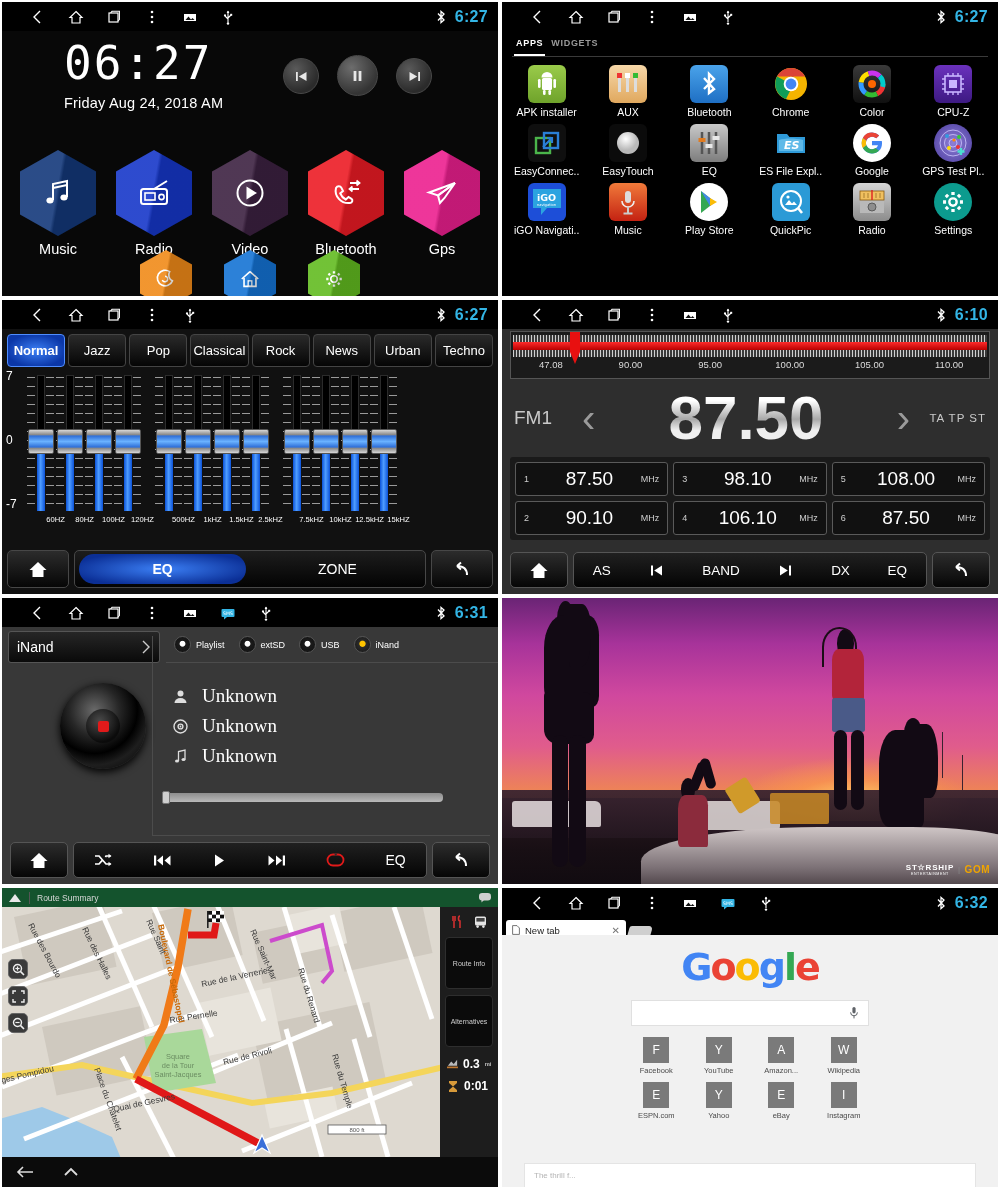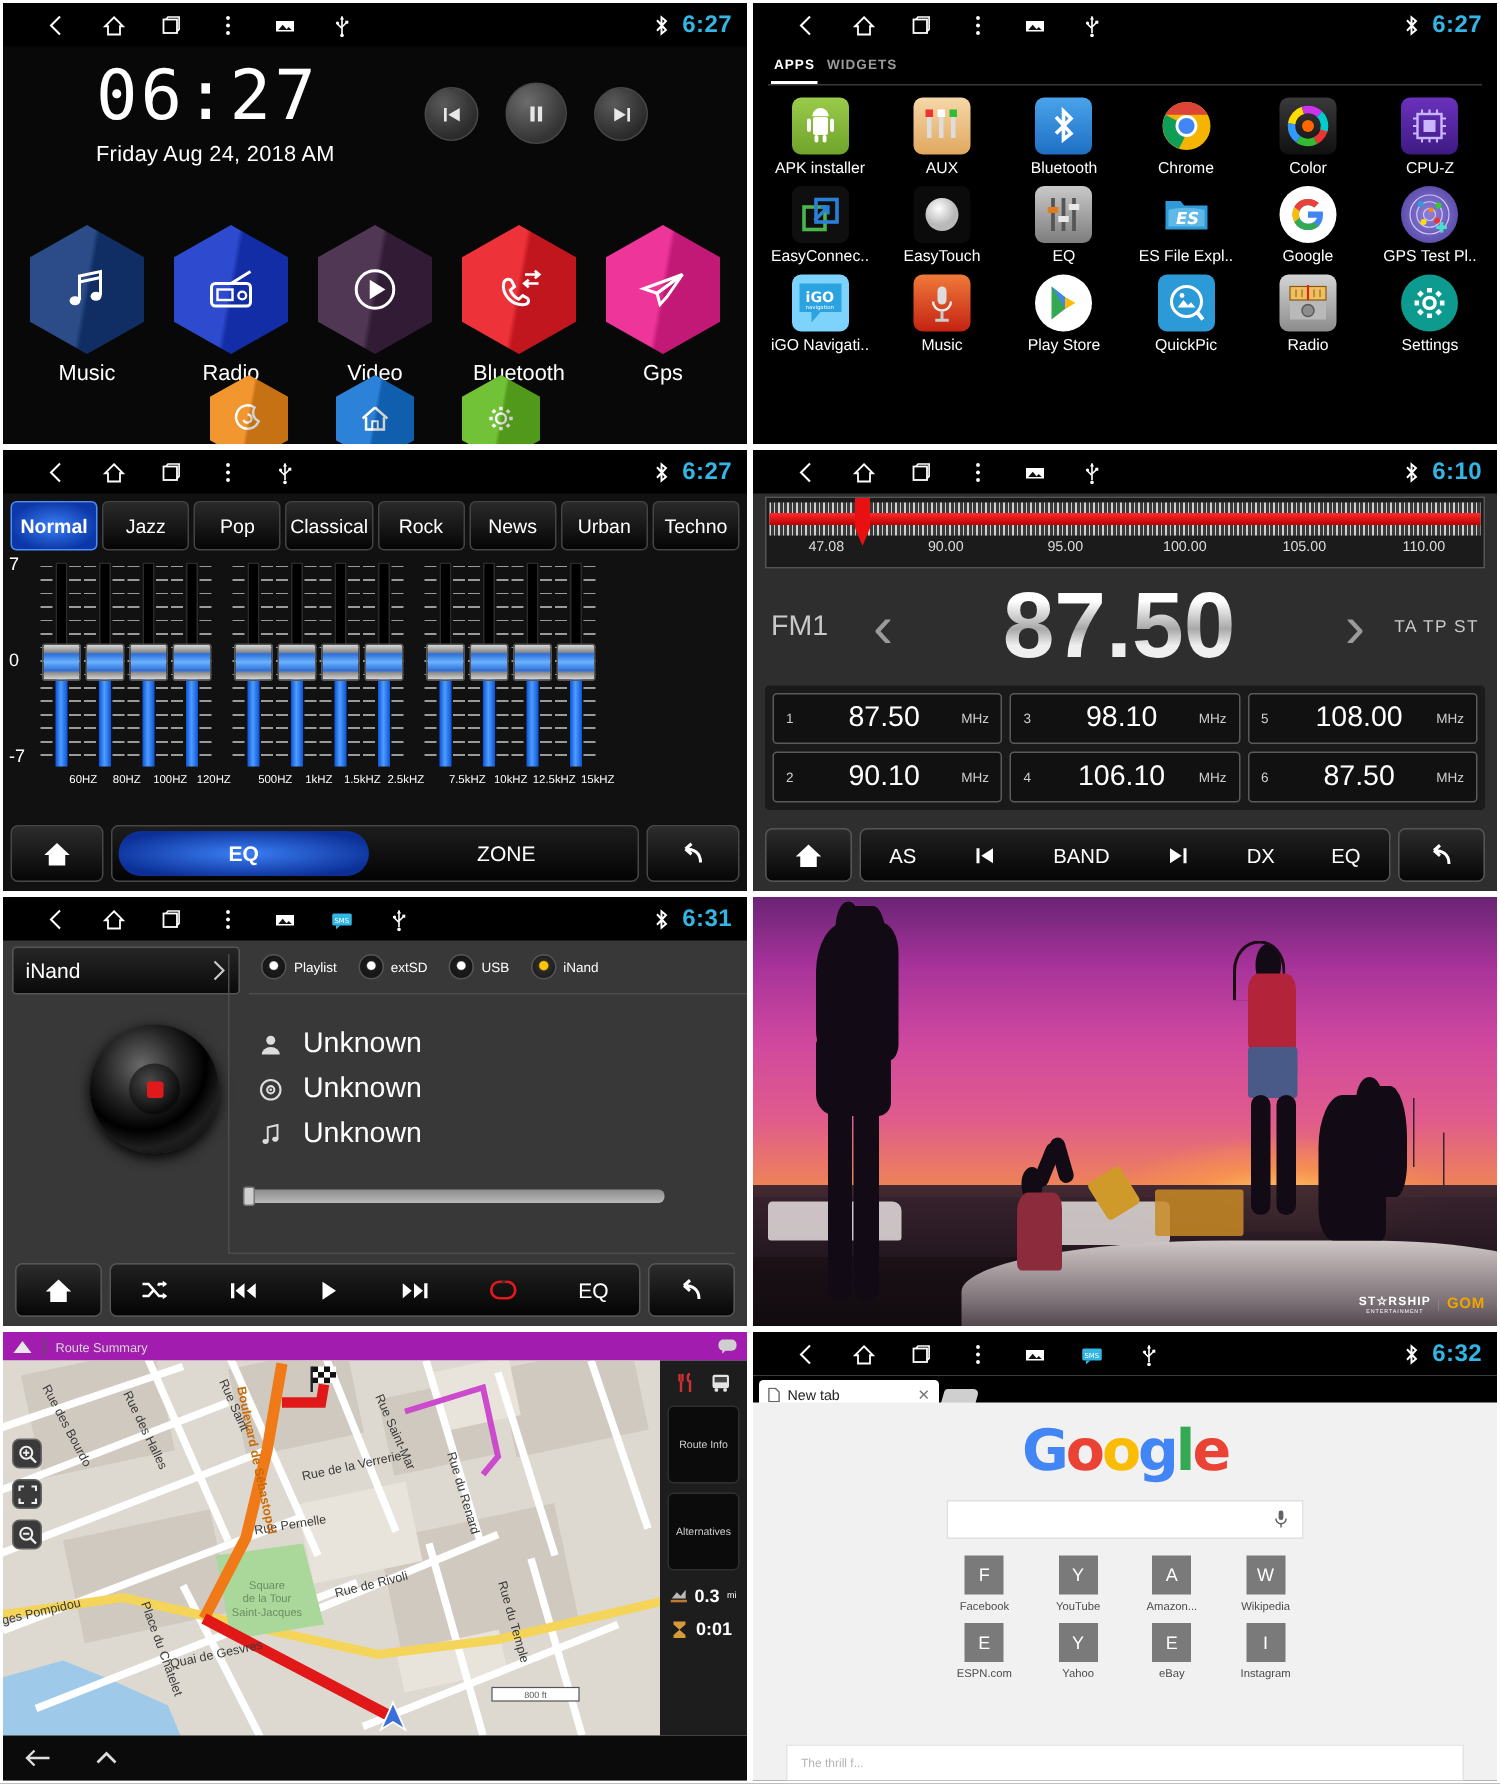--- a/index.html
+++ b/index.html
@@ -143,21 +143,21 @@
   .mtop { display:flex; height:36px; }
   .msrc { width:152px; margin:4px 6px 0 6px; background:linear-gradient(#262626,#0a0a0a);
           border:1px solid #555; border-radius:3px; display:flex; align-items:center; padding:0 8px;
           color:#fff; font-size:14px; }
   .mradios { flex:1; display:flex; align-items:center; gap:14px; padding-left:8px; border-bottom:1px solid #4c4c4c;}
   .mradio { display:flex; align-items:center; gap:5px; color:#fff; font-size:9px; }
   .rdot { width:17px; height:17px; border-radius:50%;
           background:radial-gradient(circle at 50% 45%,#fff 0 22%,#1b1b1b 30%,#111 100%);
           border:1px solid #555; }
   .rdot.on { background:radial-gradient(circle at 50% 45%,#ffc400 0 24%,#2a2a2a 32%,#141414 100%); }
-  .mbody { display:flex; align-items:center; padding:18px 0 0 0; }
+  .mbody { display:flex; align-items:center; padding:18px 0 0 0;font-family:Liberation Serif, serif; }
   .disc { width:86px; height:86px; margin-left:58px; border-radius:50%;
      background:radial-gradient(circle at 40% 32%,#6a6a6a 0%,#262626 32%,#000 55%,#1e1e1e 70%,#000 100%);
      display:flex; align-items:center; justify-content:center; box-shadow:0 3px 9px #000; }
   .disc-in { width:34px; height:34px; border-radius:50%;
      background:radial-gradient(circle at 40% 35%,#4a4a4a,#0b0b0b 70%); display:flex; align-items:center; justify-content:center;}
   .disc-core { width:11px; height:11px; border-radius:2px; background:#e01a1a; }
   .meta { margin-left:26px; }
   .metarow { display:flex; align-items:center; gap:14px; height:30px; }
   .metaicon { width:16px; display:flex; justify-content:center; color:#ddd; }
   .metatxt { color:#fff; font-size:19px; }
@@ -174,21 +174,21 @@
      background:linear-gradient(#6a2475 0%,#a7339a 16%,#d0489e 34%,#e05c8c 52%,#f08a4e 70%,#f5b84a 80%,#7a4a2a 87%,#2a1a18 93%,#140d10 100%); }
   .vid-sil { position:absolute; background:#120a14; }
   .vid-ground { position:absolute; left:0; right:0; bottom:0; height:30%;
      background:linear-gradient(#2d1a22,#180f14 60%,#110b10); }
   .vid-wm { position:absolute; right:8px; bottom:8px; color:#fff; font-size:8px; letter-spacing:.5px; display:flex; align-items:center; gap:4px;}
   .wm-sub { font-size:3.6px; letter-spacing:.6px; display:block; }
   .gom { color:#f0a500; font-weight:bold; font-size:10px; }
 
   
   .map { height:100%; position:relative; background:#d8d4cd; }
-  .maphdr { height:19px; background:#a21caf; display:flex; align-items:center; padding:0 6px; color:#d8d8d8; font-size:8.5px; }
+  .maphdr { height:19px; background:#14532d; display:flex; align-items:center; padding:0 6px; color:#d8d8d8; font-size:8.5px; }
   .maphdr .div { width:1px; height:12px; background:#555; margin:0 7px; }
   .mapcanvas { position:absolute; left:0; right:58px; top:19px; bottom:30px; background:#dedbd3; overflow:hidden; }
   .maprail { position:absolute; right:0; top:19px; bottom:30px; width:58px; background:#1d1d1d; }
   .railicons { display:flex; justify-content:space-around; padding:8px 6px 2px 6px; }
   .railbtn { margin:6px 5px; height:52px; background:#0b0b0b; border:1px solid #2e2e2e; border-radius:4px;
              display:flex; align-items:center; justify-content:center; color:#cfcfcf; font-size:7px; }
   .railstat { display:flex; align-items:center; gap:5px; padding:4px 7px; color:#fff; font-size:12px; font-weight:bold;}
   .railstat small { font-size:6px; font-weight:normal; }
   .mapfoot { position:absolute; left:0; right:0; bottom:0; height:30px; background:#0b0b0b; display:flex; align-items:center; }
   .mfbtn { width:46px; display:flex; align-items:center; justify-content:center; color:#ddd; }
@@ -595,21 +595,21 @@
                 <circle cx="11" cy="20" r="2" fill="#fd0"></circle>
                 <circle cx="20" cy="19" r="2" fill="#e33"></circle>
                 <circle cx="16" cy="12" r="1.6" fill="#f80"></circle>
                 <path d="M23 20 L23 27 M19.5 23.5 L26.5 23.5" stroke="#4ae0d0" stroke-width="2.4"></path>
               </svg>
           </div>
           <div class="applabel">GPS Test Pl..</div>
         </div>
 
         <div class="appcell">
-          <div class="appicon" style="background:#7dd3fc">
+          <div class="appicon" style="background:#1d4ed8">
             <svg width="34" height="34" viewBox="0 0 34 34">
                 <path d="M3 4 L31 4 L31 23 L17 23 L11 30 L11 23 L3 23 Z" fill="#2ba3e0"></path>
                 <text x="7" y="16" font-family="DejaVu Sans" font-size="9.5" font-weight="bold" fill="#fff">iGO</text>
                 <text x="7" y="21" font-family="DejaVu Sans" font-size="3.6" fill="#fff">navigation</text>
               </svg>
           </div>
           <div class="applabel">iGO Navigati..</div>
         </div>
 
         <div class="appcell">

